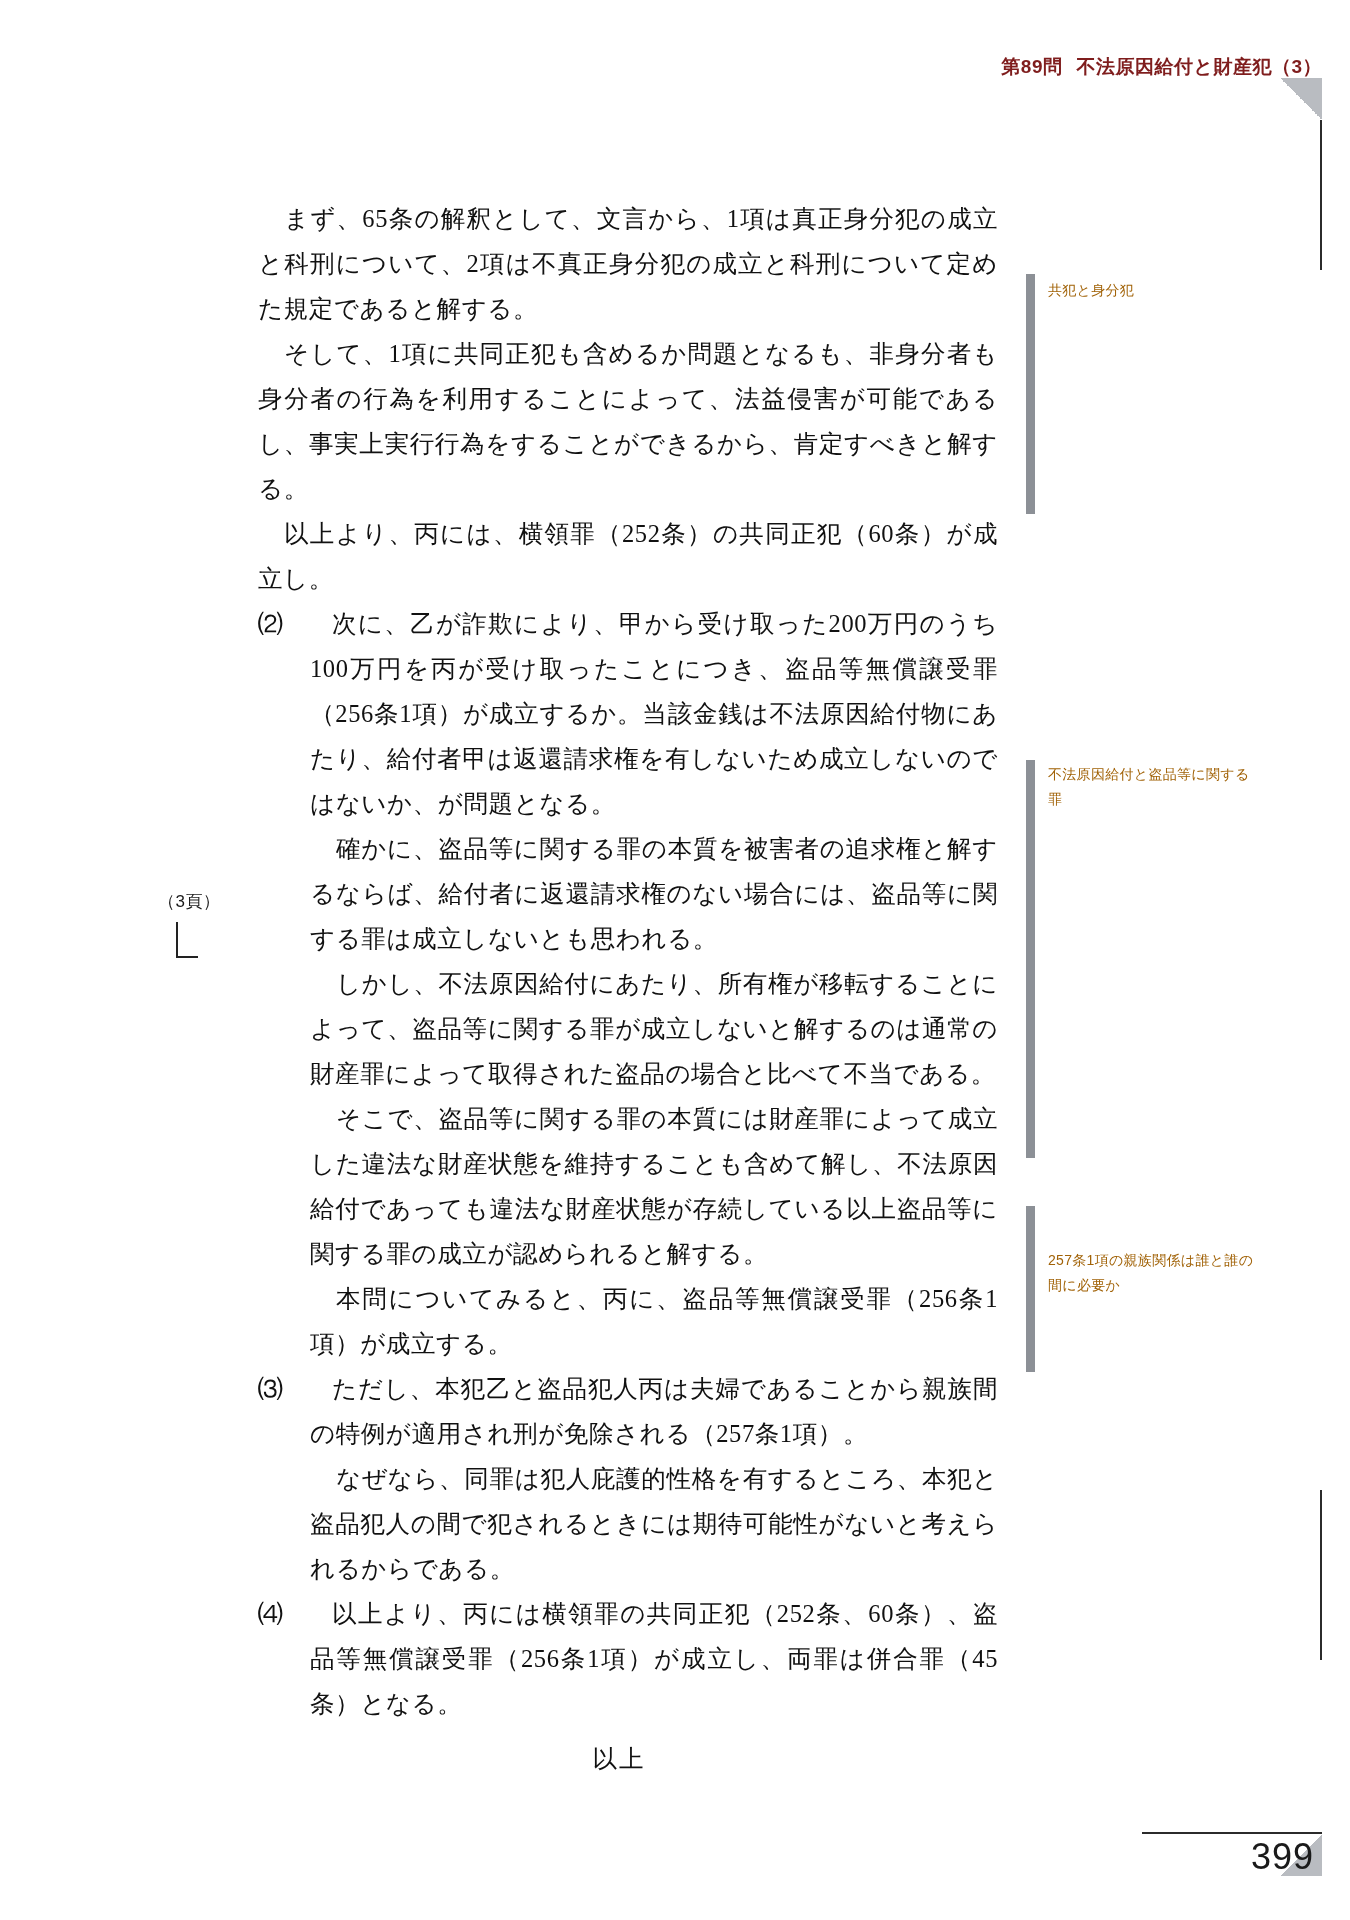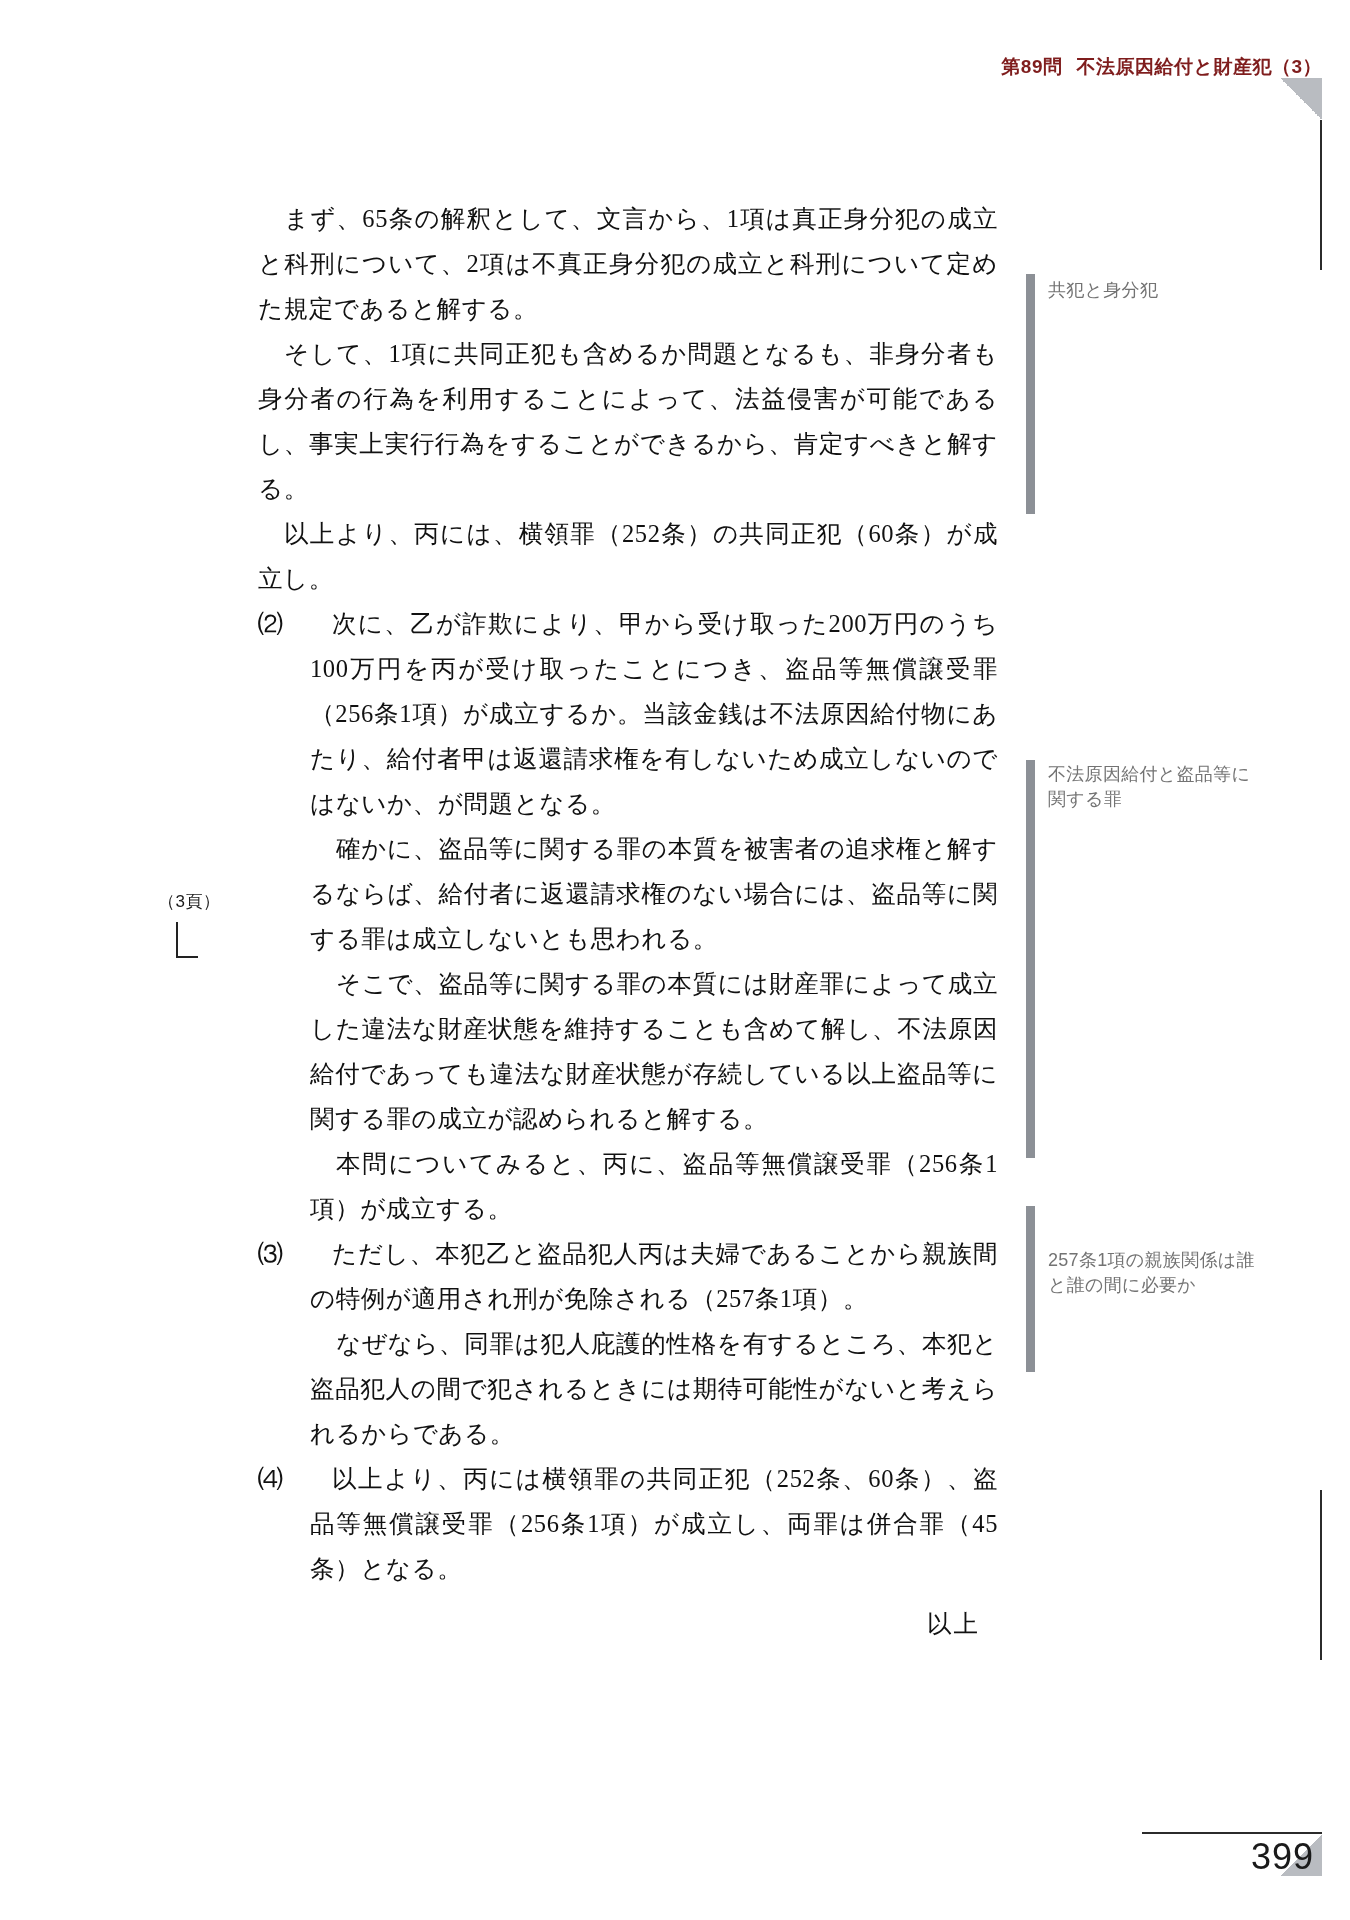--- a/index.html
+++ b/index.html
@@ -110,36 +110,36 @@
     position: absolute;
     left: 0;
     top: 0;
     font-size: 24.5px;
     line-height: 45px;
   }
   .numpara p:first-of-type { text-indent: 22px; }
 
   .closing {
     margin-top: 10px;
-    text-align: right;
+    text-align: center;
     font-size: 24.5px;
     line-height: 45px;
     letter-spacing: 2px;
     padding-right: 18px;
   }
 
   
   .note {
     position: absolute;
     left: 1048px;
     width: 210px;
     font-family: "Liberation Sans", "DejaVu Sans", sans-serif;
-    font-size: 18px;
+    font-size: 14px;
     line-height: 25px;
-    color: #737373;
+    color: #a16207;
     letter-spacing: 0.3px;
   }
   .note-bar {
     position: absolute;
     left: 1026px;
     width: 9px;
     background: #8c9096;
   }
 
   
@@ -190,20 +190,21 @@
 <div class="content">
 
   <p class="indent1">まず、65条の解釈として、文言から、1項は真正身分犯の成立と科刑について、2項は不真正身分犯の成立と科刑について定めた規定であると解する。</p>
   <p class="indent1">そして、1項に共同正犯も含めるか問題となるも、非身分者も身分者の行為を利用することによって、法益侵害が可能であるし、事実上実行行為をすることができるから、肯定すべきと解する。</p>
   <p class="indent1">以上より、丙には、横領罪（252条）の共同正犯（60条）が成立し。</p>
 
   <div class="numpara">
     <span class="marker">⑵</span>
     <p>次に、乙が詐欺により、甲から受け取った200万円のうち100万円を丙が受け取ったことにつき、盗品等無償譲受罪（256条1項）が成立するか。当該金銭は不法原因給付物にあたり、給付者甲は返還請求権を有しないため成立しないのではないか、が問題となる。</p>
     <p class="indent1">確かに、盗品等に関する罪の本質を被害者の追求権と解するならば、給付者に返還請求権のない場合には、盗品等に関する罪は成立しないとも思われる。</p>
+    <p class="indent1">しかし、不法原因給付にあたり、所有権が移転することによって、盗品等に関する罪が成立しないと解するのは通常の財産罪によって取得された盗品の場合と比べて不当である。</p>
     <p class="indent1">そこで、盗品等に関する罪の本質には財産罪によって成立した違法な財産状態を維持することも含めて解し、不法原因給付であっても違法な財産状態が存続している以上盗品等に関する罪の成立が認められると解する。</p>
     <p class="indent1">本問についてみると、丙に、盗品等無償譲受罪（256条1項）が成立する。</p>
   </div>
 
   <div class="numpara">
     <span class="marker">⑶</span>
     <p>ただし、本犯乙と盗品犯人丙は夫婦であることから親族間の特例が適用され刑が免除される（257条1項）。</p>
     <p class="indent1">なぜなら、同罪は犯人庇護的性格を有するところ、本犯と盗品犯人の間で犯されるときには期待可能性がないと考えられるからである。</p>
   </div>
 

